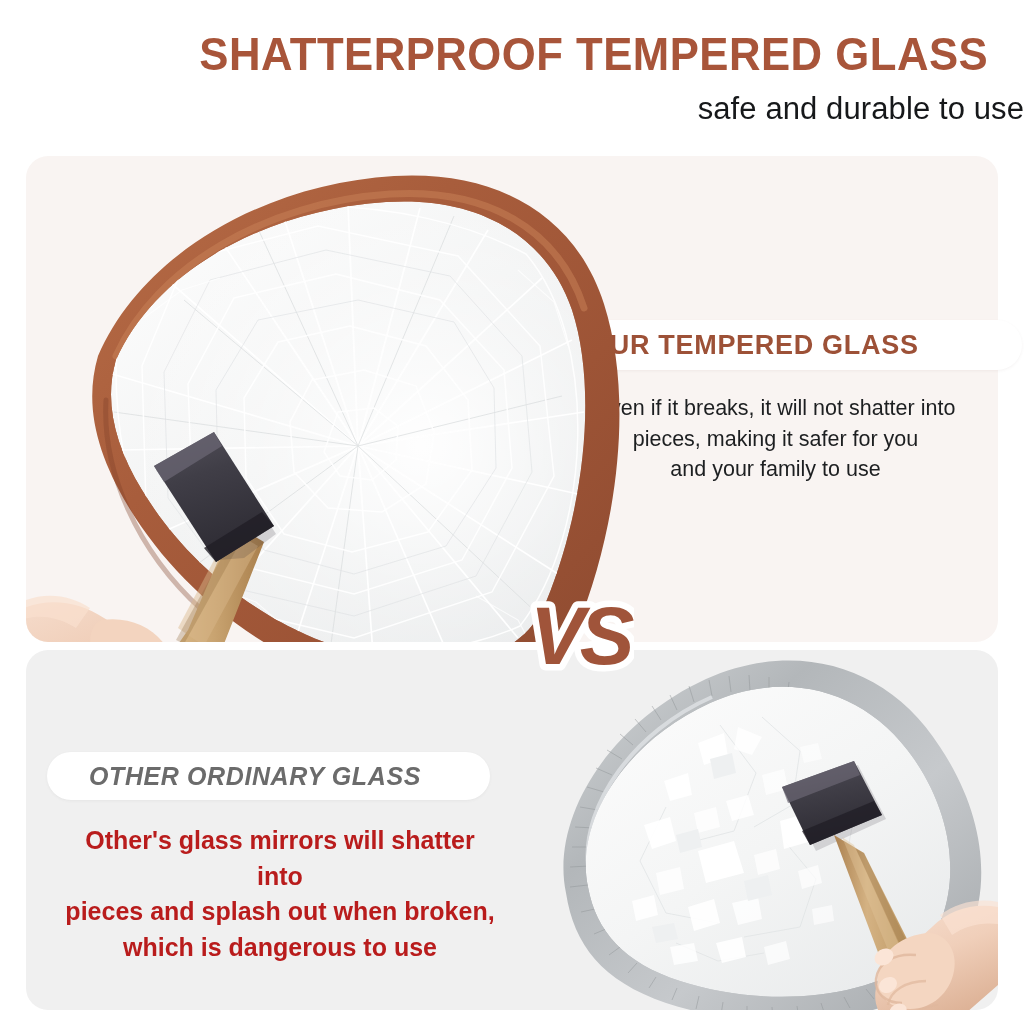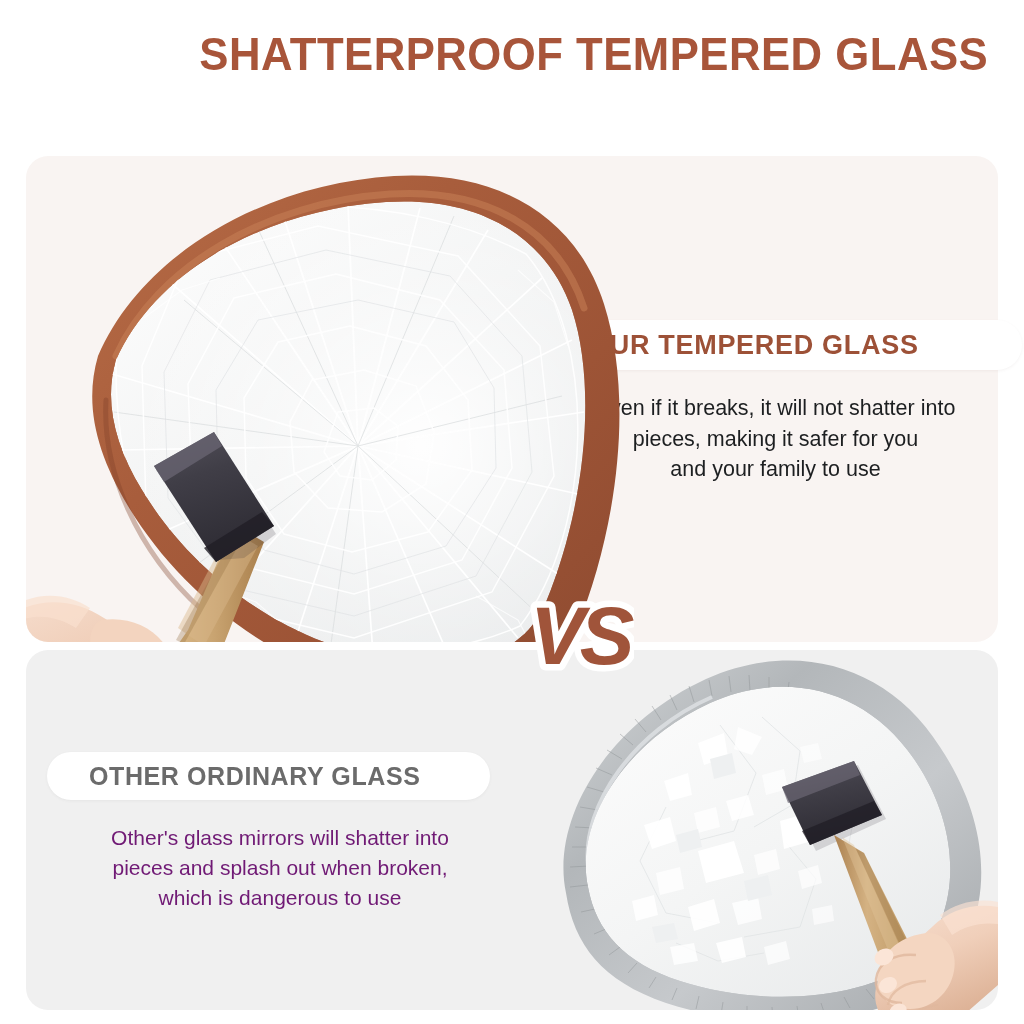--- a/index.html
+++ b/index.html
@@ -107,42 +107,44 @@
     height: 48px;
     padding-left: 42px;
     box-shadow: 0 1px 3px rgba(100, 100, 100, 0.07);
   }
   .pill-bottom .pill-label {
     font-size: 25px;
     font-weight: bold;
     letter-spacing: 0.6px;
     color: #6b6b6b;
     white-space: nowrap;
+    font-style: italic;
   }
 
   
   .copy {
     position: absolute;
     text-align: center;
     line-height: 1.42;
     white-space: pre-line;
   }
   .copy-top {
     left: 553px;
     top: 393px;
     width: 445px;
     font-size: 21.5px;
     color: #1d1f21;
   }
   .copy-bottom {
     left: 60px;
     top: 823px;
     width: 440px;
-    font-size: 21px;
-    color: #701a75;
+    font-size: 25px;
+    color: #b91c1c;
+    font-weight: bold;
   }
 
   
   .vs-badge {
     position: absolute;
     left: 524px;
     top: 586px;
     width: 110px;
     height: 100px;
     z-index: 40;
@@ -167,20 +169,21 @@
     width: 476px;
     height: 369px;
     z-index: 20;
   }
 </style>
 </head>
 <body>
 
 <div class="header">
   <h1 class="main-title">SHATTERPROOF TEMPERED GLASS</h1>
+  <p class="subtitle">safe and durable to use</p>
 </div>
 
 <div class="panel panel-top"></div>
 
 <div class="art art-top">
   <svg viewBox="0 0 580 500" width="580" height="500">
     <defs>
       <clipPath id="clipTopPanel">
         <rect x="20" y="6" width="972" height="486" rx="22" ry="22"></rect>
       </clipPath>

